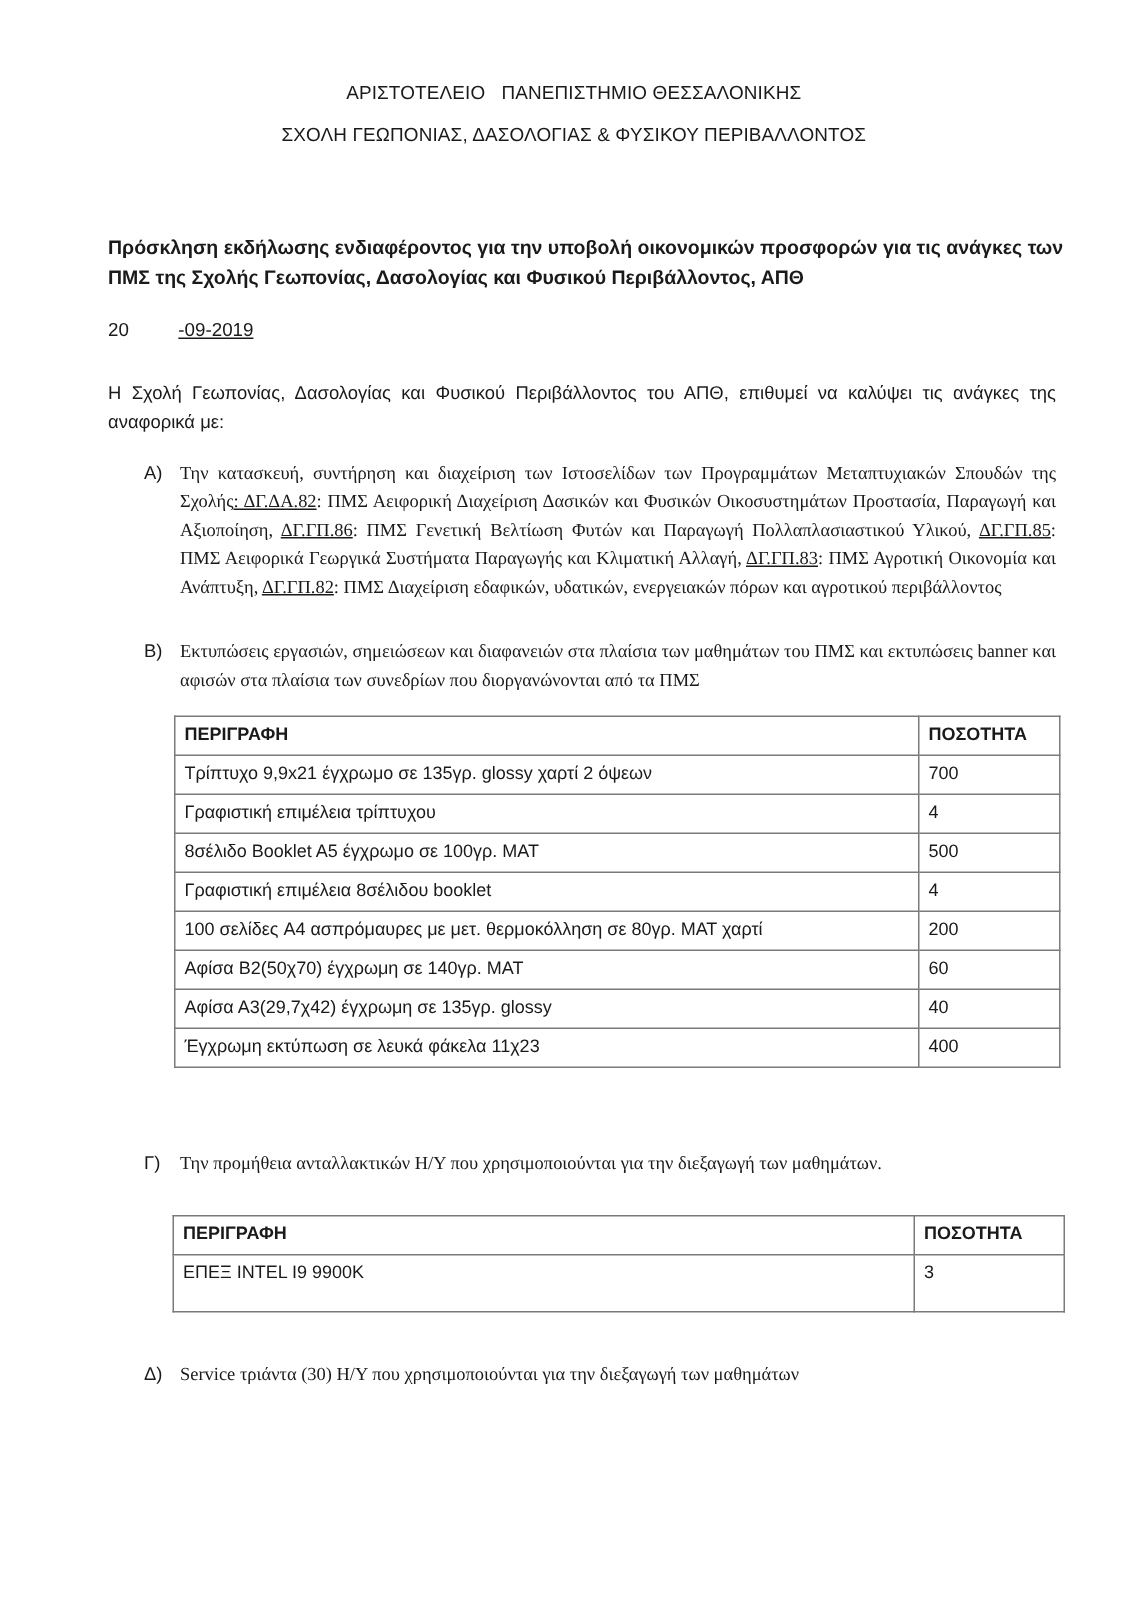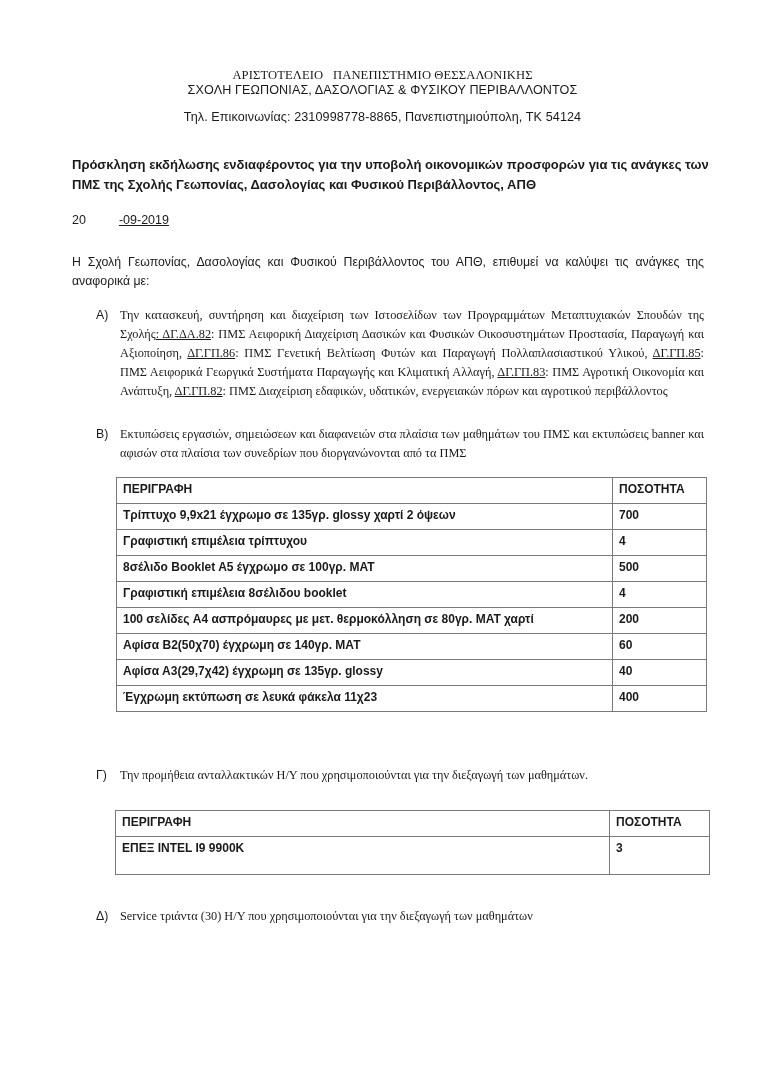--- a/index.html
+++ b/index.html
@@ -3,57 +3,56 @@
   <meta charset="utf-8">
   <style>
     html, body { margin: 0; padding: 0; background: #ffffff; }
     body {
       width: 765px; height: 1080px; position: relative; overflow: hidden;
       font-family: "Liberation Sans", sans-serif; color: #1a1a1a;
       font-size: 12.3px;
     }
     .page { position: absolute; left: 0; top: 0; width: 765px; height: 1080px; }
     .hdr { position: absolute; left: 0; width: 765px; text-align: center; font-size: 12.6px; letter-spacing: 0.1px; }
-    .hdr1 { top: 68px; font-family: Liberation Serif, serif; }
+    .hdr1 { top: 55px; }
     .hdr2 { top: 83px; }
     .hdr3 { top: 110px; }
     .title { position: absolute; left: 72px; top: 155px; width: 640px; font-weight: bold; font-size: 13px; line-height: 20px; }
     .date { position: absolute; left: 72px; top: 213px; font-size: 12.5px; }
     .date .u { text-decoration: underline; margin-left: 33px; }
     .intro { position: absolute; left: 72px; top: 253px; width: 632px; line-height: 19px; text-align: justify; }
     .item { position: absolute; left: 96px; width: 608px; line-height: 19px; }
     .item .lbl { position: absolute; left: 0; top: 0; width: 24px; }
     .item .txt { margin-left: 24px; text-align: justify; text-align-last: left; font-family: Liberation Serif, serif; }
     .itemA { top: 306px; }
     .itemB { top: 425px; }
     .itemC { top: 766px; }
     .itemD { top: 907px; }
     .code { text-decoration: underline; }
     table.tbl {
       position: absolute; border-collapse: collapse; font-size: 12px;
     }
     table.tbl td, table.tbl th {
       border: 1px solid #7a7a7a; padding: 0 6px; text-align: left; vertical-align: top;
-      height: 25px; line-height: 22px; font-weight: bold;
+      height: 25px; line-height: 22px; font-weight: normal;
     }
     table.tbl th { font-weight: bold; }
     .t1 { left: 116px; top: 477px; width: 591px; }
     .t1 col.c1 { width: 496px; }
     .t2 { left: 115px; top: 810px; width: 595px; }
     .t2 col.c1 { width: 494px; }
     .t2 td.tall { height: 37px; }
   </style>
 </head>
 <body>
 
 <div class="page">
 
   <div class="hdr hdr1" style="white-space:pre;">ΑΡΙΣΤΟΤΕΛΕΙΟ   ΠΑΝΕΠΙΣΤΗΜΙΟ ΘΕΣΣΑΛΟΝΙΚΗΣ</div>
   <div class="hdr hdr2">ΣΧΟΛΗ ΓΕΩΠΟΝΙΑΣ, ΔΑΣΟΛΟΓΙΑΣ &amp; ΦΥΣΙΚΟΥ ΠΕΡΙΒΑΛΛΟΝΤΟΣ</div>
-  <div class="hdr hdr3">Τηλ. Επικοινωνίας: 2310998778-8865, Πανεπιστημιούπολη, ΤΚ 54124</div>
 
   <div class="title">Πρόσκληση εκδήλωσης ενδιαφέροντος για την υποβολή οικονομικών προσφορών για τις ανάγκες των ΠΜΣ της Σχολής Γεωπονίας, Δασολογίας και Φυσικού Περιβάλλοντος, ΑΠΘ</div>
 
   <div class="date">
     <span>20</span><span class="u">-09-2019</span>
   </div>
 
   <div class="intro">Η Σχολή Γεωπονίας, Δασολογίας και Φυσικού Περιβάλλοντος του ΑΠΘ, επιθυμεί να καλύψει τις ανάγκες της αναφορικά με:</div>
 
   <div class="item itemA">

